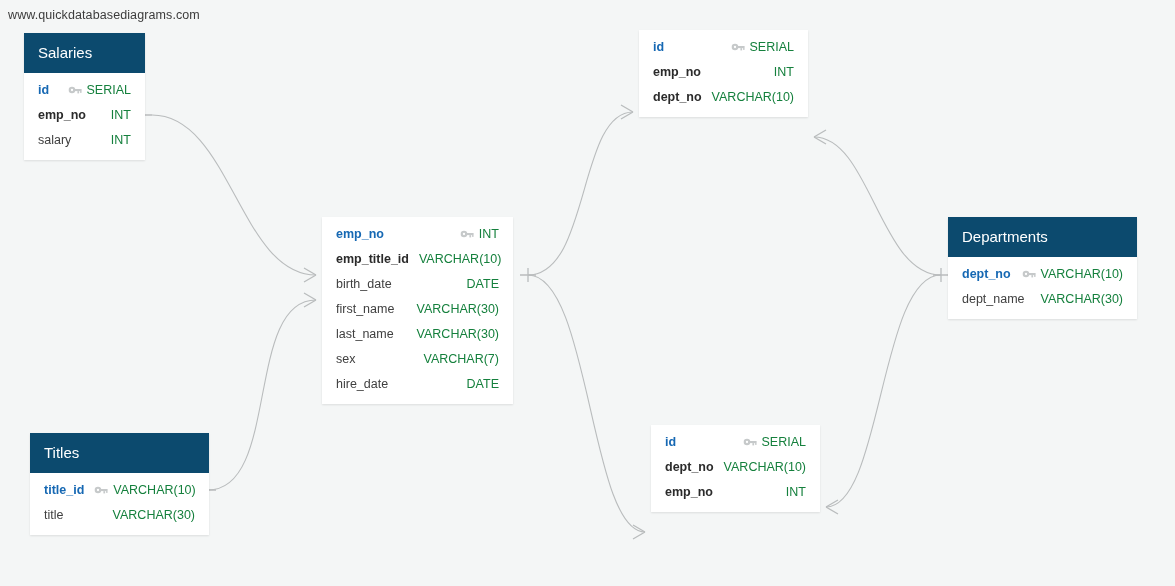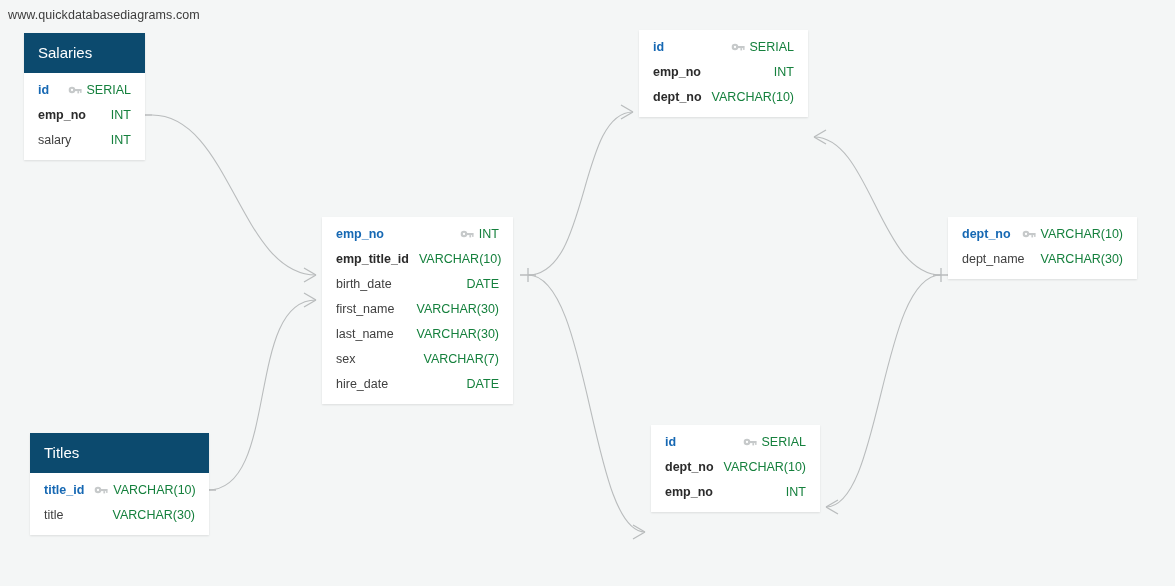--- a/index.html
+++ b/index.html
@@ -291,20 +291,21 @@
           <span class="col-type">VARCHAR(10)</span>
         </div>
         <div class="row fk">
           <span class="col-name">emp_no</span>
           <span class="col-spacer"></span>
           <span class="col-type">INT</span>
         </div>
       </div>
     </div>
     <div class="tbl" style="left: 948px; top: 217px; width: 189px;">
+      <div class="tbl-head">Departments</div>
       <div class="tbl-body">
         <div class="row pk">
           <span class="col-name">dept_no</span>
           <span class="col-spacer"></span>
           <span class="key-icon">
             <svg width="14" height="12" viewBox="0 0 14 12">
               <circle cx="4" cy="6" r="3.3" fill="#c6c9ca"></circle>
               <circle cx="4" cy="6" r="1.15" fill="#ffffff"></circle>
               <rect x="6.6" y="5" width="7" height="2.1" fill="#c6c9ca"></rect>
               <rect x="9.4" y="7.1" width="1.7" height="2.3" fill="#c6c9ca"></rect>

